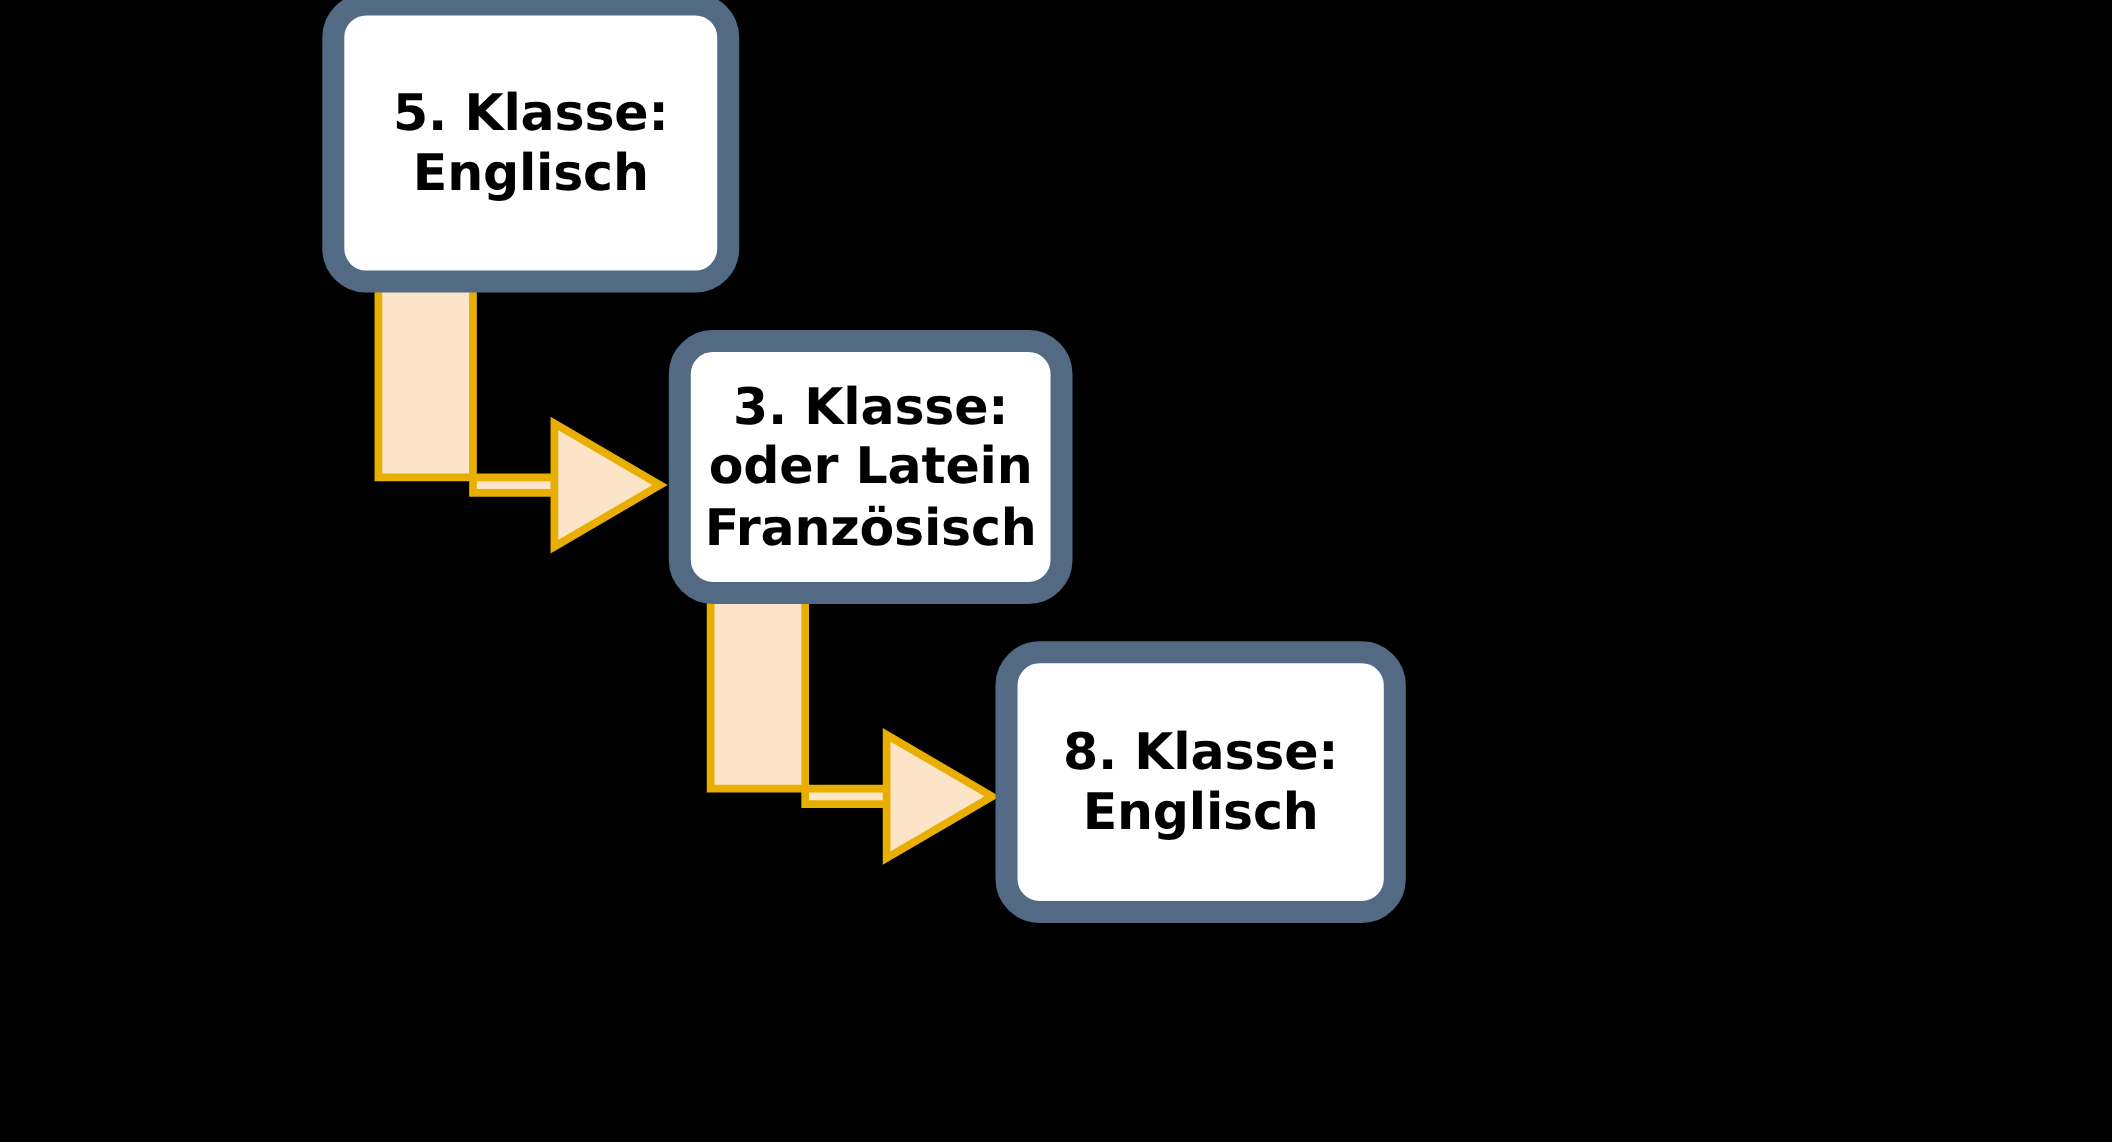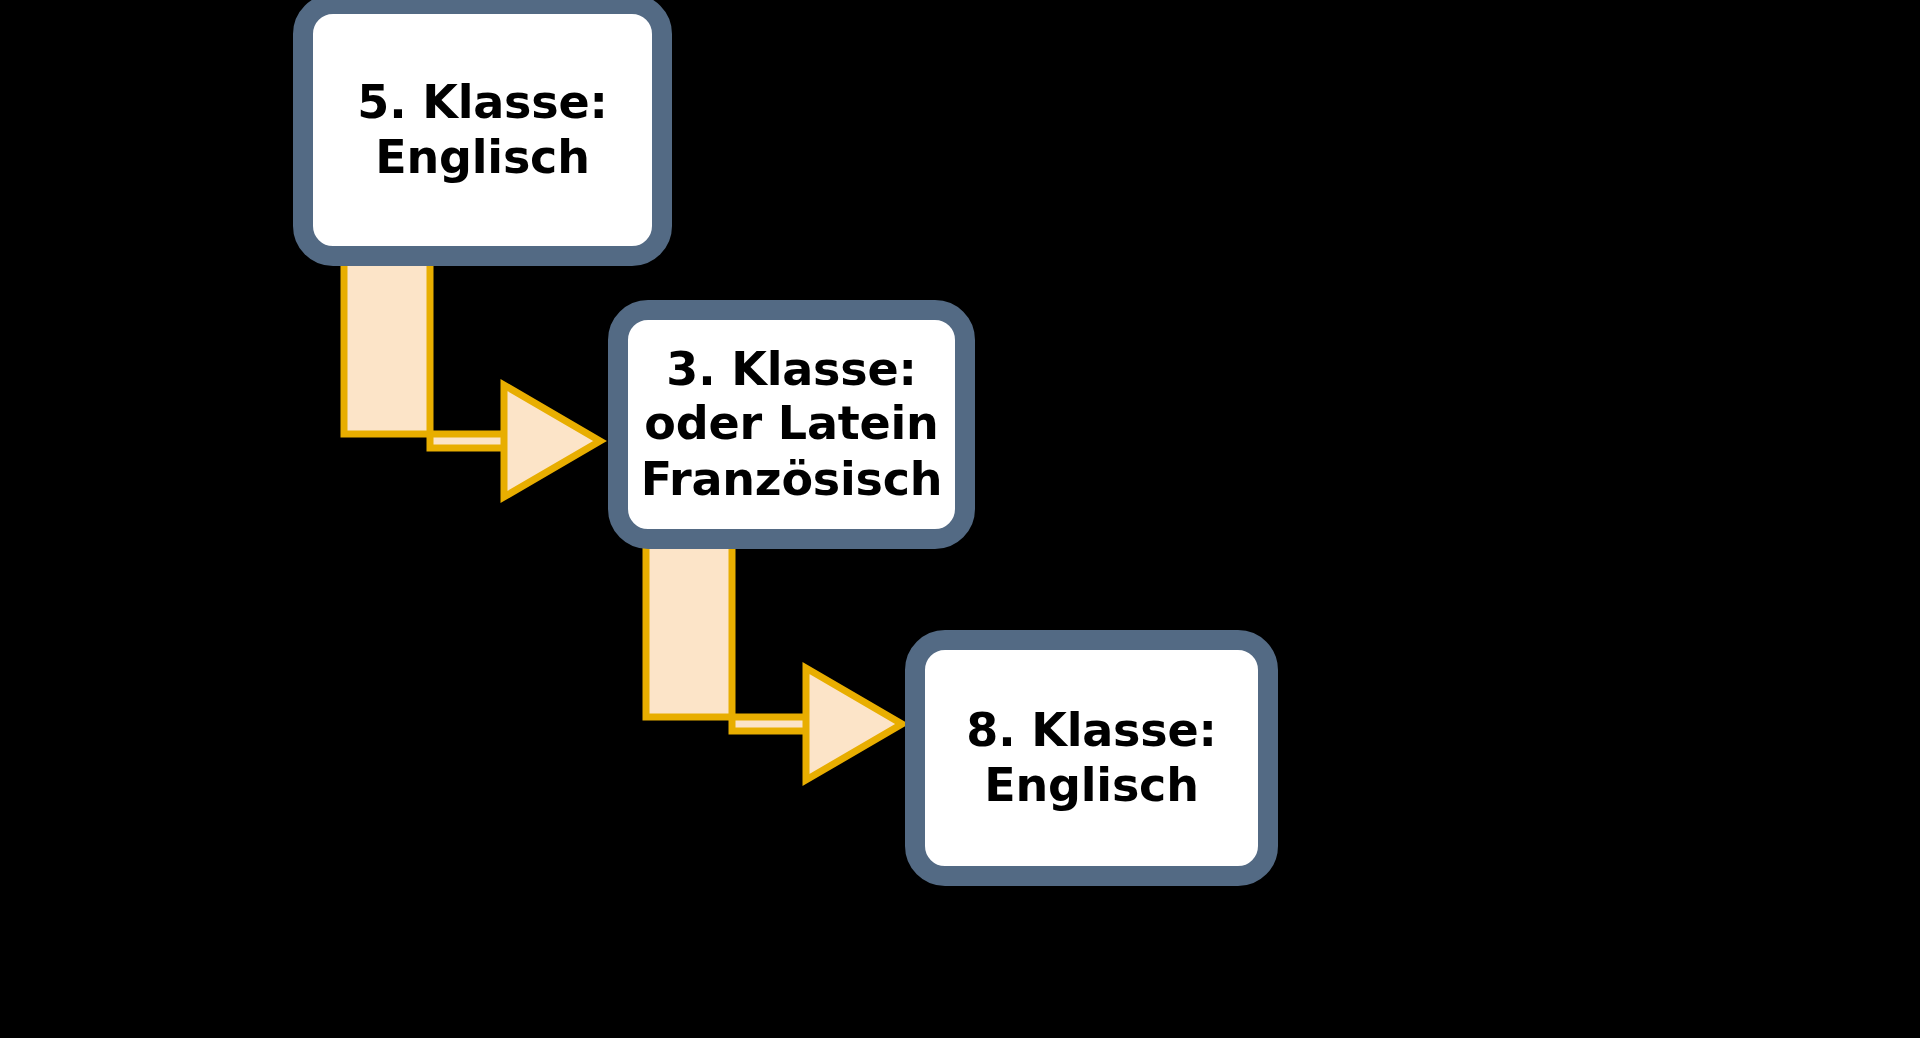--- a/index.html
+++ b/index.html
@@ -35,21 +35,21 @@
   .node .sub{
     font-weight:700;
     font-size:46px;
     line-height:1.20;
     letter-spacing:-0.2px;
     white-space:nowrap;
   }
   
   #node-0{ left:293px; top:-6px;  width:379px; height:272px; }
   #node-1{ left:608px; top:300px; width:367px; height:249px; }
-  #node-2{ left:905px; top:583px; width:373px; height:256px;margin-top:47px; }
+  #node-2{ left:905px; top:583px; width:373px; height:256px; }
 </style>
 </head>
 <body>
 
 <div id="stage">
 
   <svg class="layer" viewBox="0 0 1920 1038" xmlns="http://www.w3.org/2000/svg">
 
     <g>
       <path d="M 344 262

